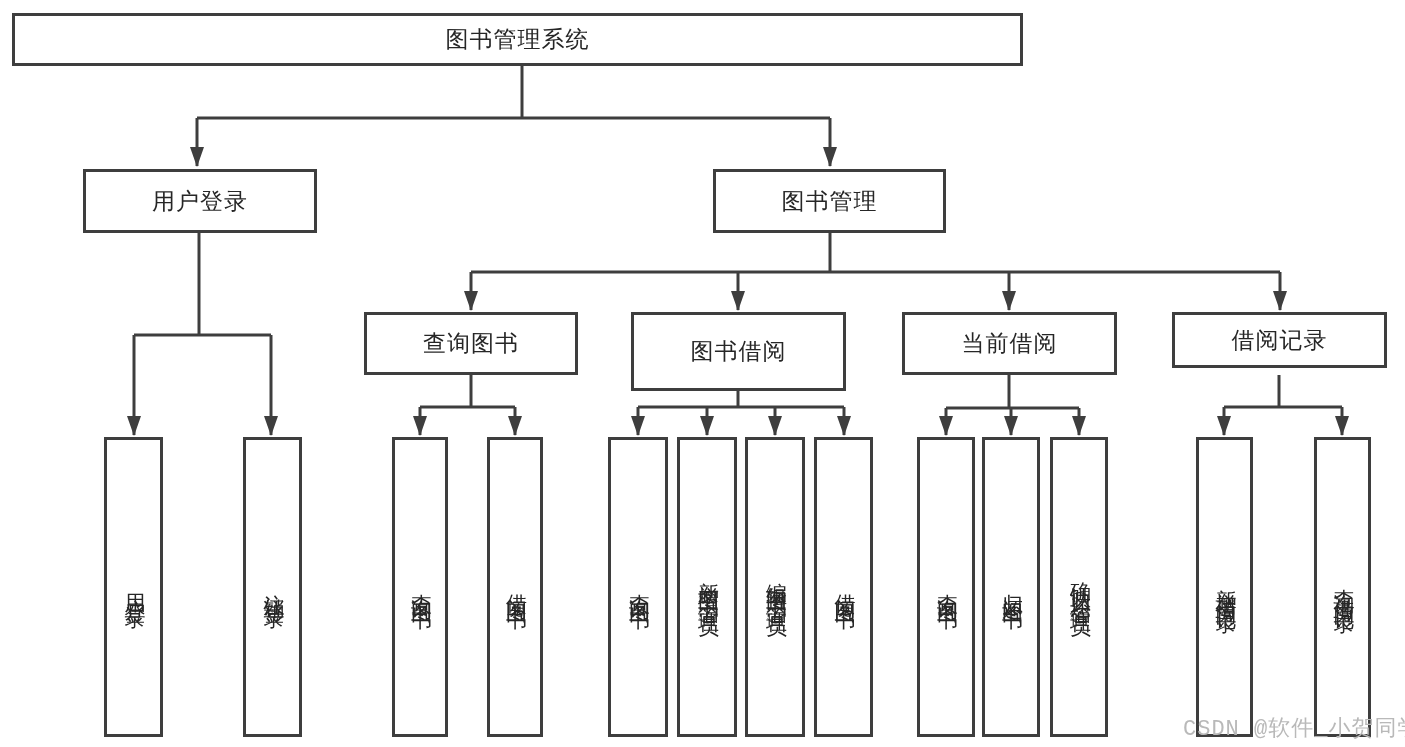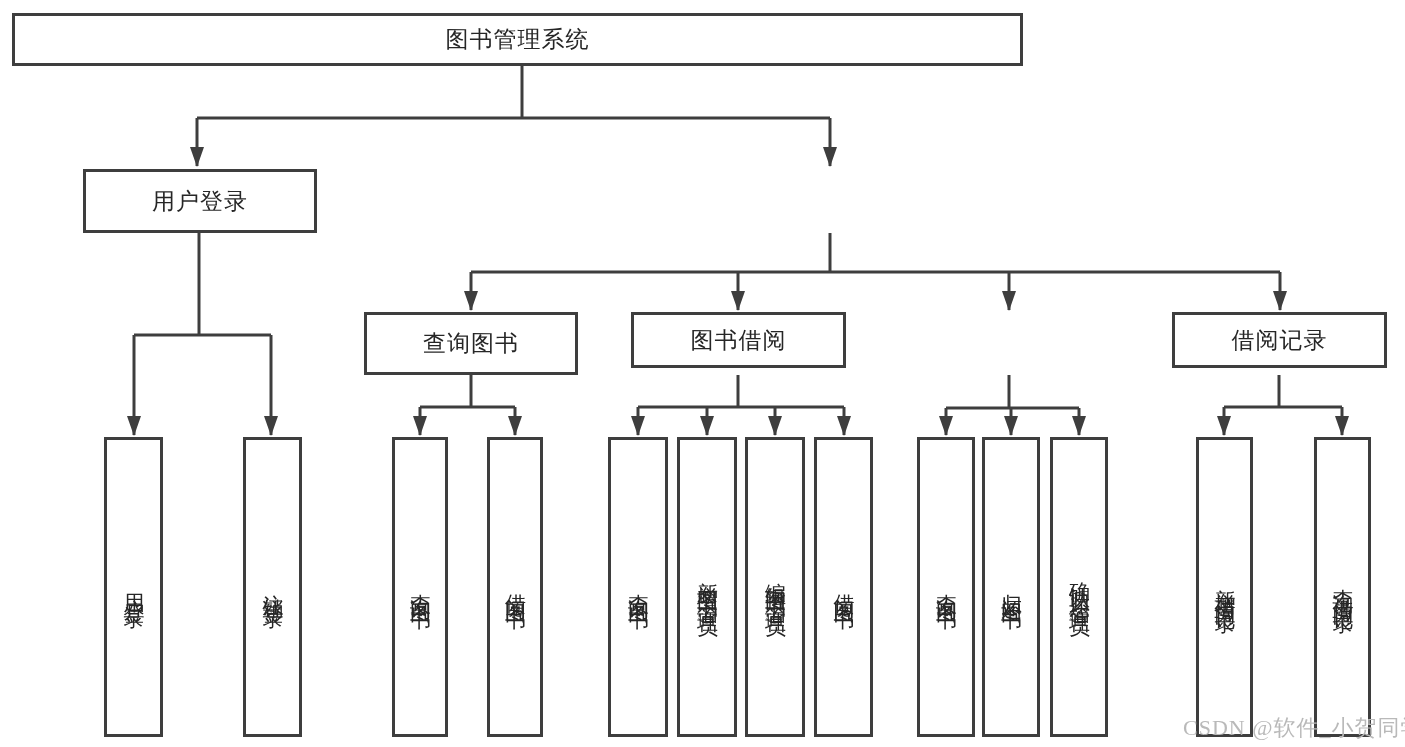--- a/index.html
+++ b/index.html
@@ -1,18 +1,18 @@
 <!DOCTYPE html>
 <html><head>
 <meta charset="utf-8">
 <style>
   html,body { margin:0; padding:0; background:#ffffff; }
   .stage {
     position:relative; width:1405px; height:747px; background:#ffffff;
-    font-family:Liberation Serif, serif; overflow:hidden;
+    font-family:Liberation Mono, monospace; overflow:hidden;
   }
   .connectors { position:absolute; left:0; top:0; width:1405px; height:747px; }
   .node {
     position:absolute; background:#ffffff; border:3px solid #3e3e3e;
     box-sizing:border-box; display:flex; align-items:center; justify-content:center;
     color:#262626; text-align:center;
   }
   .h { font-size:23px; letter-spacing:1px; white-space:nowrap; }
   .v { writing-mode:vertical-rl; font-size:21px; letter-spacing:5px; line-height:1; }
   .watermark {
@@ -71,23 +71,25 @@
       <path d="M1279,375 V407"></path>
       <path d="M1224,407 H1342"></path>
       <path d="M1224,407 V435" marker-end="url(#arw)"></path>
       <path d="M1342,407 V435" marker-end="url(#arw)"></path>
     </g>
   </svg>
 
   <div class="node h" style="left:12px;top:13px;width:1011px;height:53px">图书管理系统</div>
 
   <div class="node h" style="left:83px;top:169px;width:234px;height:64px">用户登录</div>
+  <div class="node h" style="left:713px;top:169px;width:233px;height:64px">图书管理</div>
 
   <div class="node h" style="left:364px;top:312px;width:214px;height:63px">查询图书</div>
-  <div class="node h" style="left:631px;top:312px;width:215px;height:56px">图书借阅</div>
+  <div class="node h" style="left:631px;top:312px;width:215px;height:79px">图书借阅</div>
+  <div class="node h" style="left:902px;top:312px;width:215px;height:63px">当前借阅</div>
   <div class="node h" style="left:1172px;top:312px;width:215px;height:56px">借阅记录</div>
 
   <div class="node v" style="left:104px;top:437px;width:59px;height:300px">用户登录</div>
   <div class="node v" style="left:243px;top:437px;width:59px;height:300px">注销登录</div>
 
   <div class="node v" style="left:392px;top:437px;width:56px;height:300px">查询图书</div>
   <div class="node v" style="left:487px;top:437px;width:56px;height:300px">借阅图书</div>
 
   <div class="node v" style="left:608px;top:437px;width:60px;height:300px">查询图书</div>
   <div class="node v" style="left:677px;top:437px;width:60px;height:300px">新增图书（管理员）</div>

